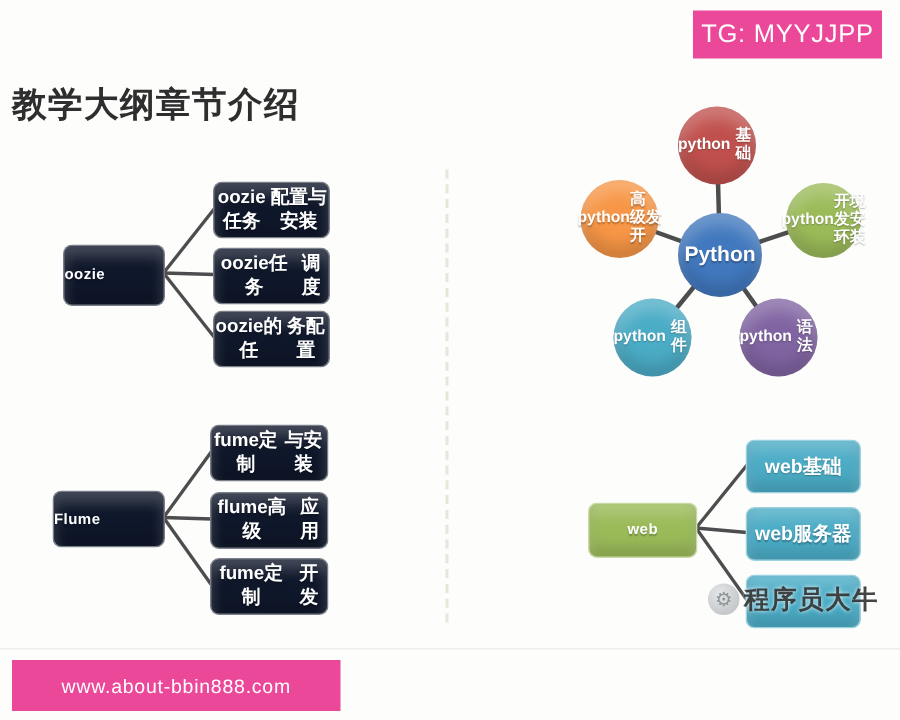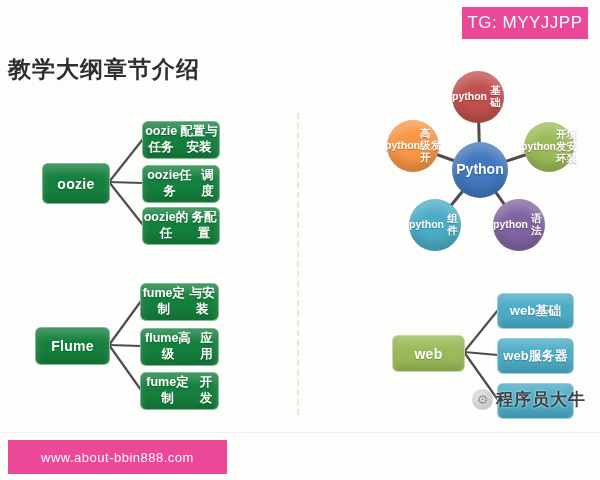--- a/index.html
+++ b/index.html
@@ -36,28 +36,28 @@
   }
   .box{
     border-radius:6px;
     border:1px solid rgba(255,255,255,.45);
     box-shadow:inset 0 7px 9px rgba(255,255,255,.22), inset 0 -7px 9px rgba(0,0,0,.14);
   }
   .circle{
     border-radius:50%;
     box-shadow:inset 0 8px 10px rgba(255,255,255,.25), inset 0 -8px 10px rgba(0,0,0,.16);
   }
-  .blue{background:#15803d;}
+  .blue{background:#0f172a;justify-content:space-between;}
   .blue-dk{background:#4178be;}
   .red{background:#c0504d;}
   .orange{background:#f79646;}
   .green{background:#9bbb59;}
   .teal{background:#4bacc6;}
   .purple{background:#8064a2;}
-  .root-label{font-size:14px;font-weight:700;letter-spacing:.3px;}
+  .root-label{font-size:10px;font-weight:700;letter-spacing:.3px;}
   .child .l{font-size:12.5px;font-weight:700;line-height:1.25;}
   .circle .l{font-size:10.5px;font-weight:700;line-height:1.12;}
   .circle.center .l{font-size:14px;font-weight:700;}
   .single{font-size:13px;font-weight:700;}
   .watermark{
     position:absolute;left:472px;top:388px;z-index:3;
     display:flex;align-items:center;gap:3px;
   }
   .wm-icon{
     width:21px;height:21px;border-radius:50%;

